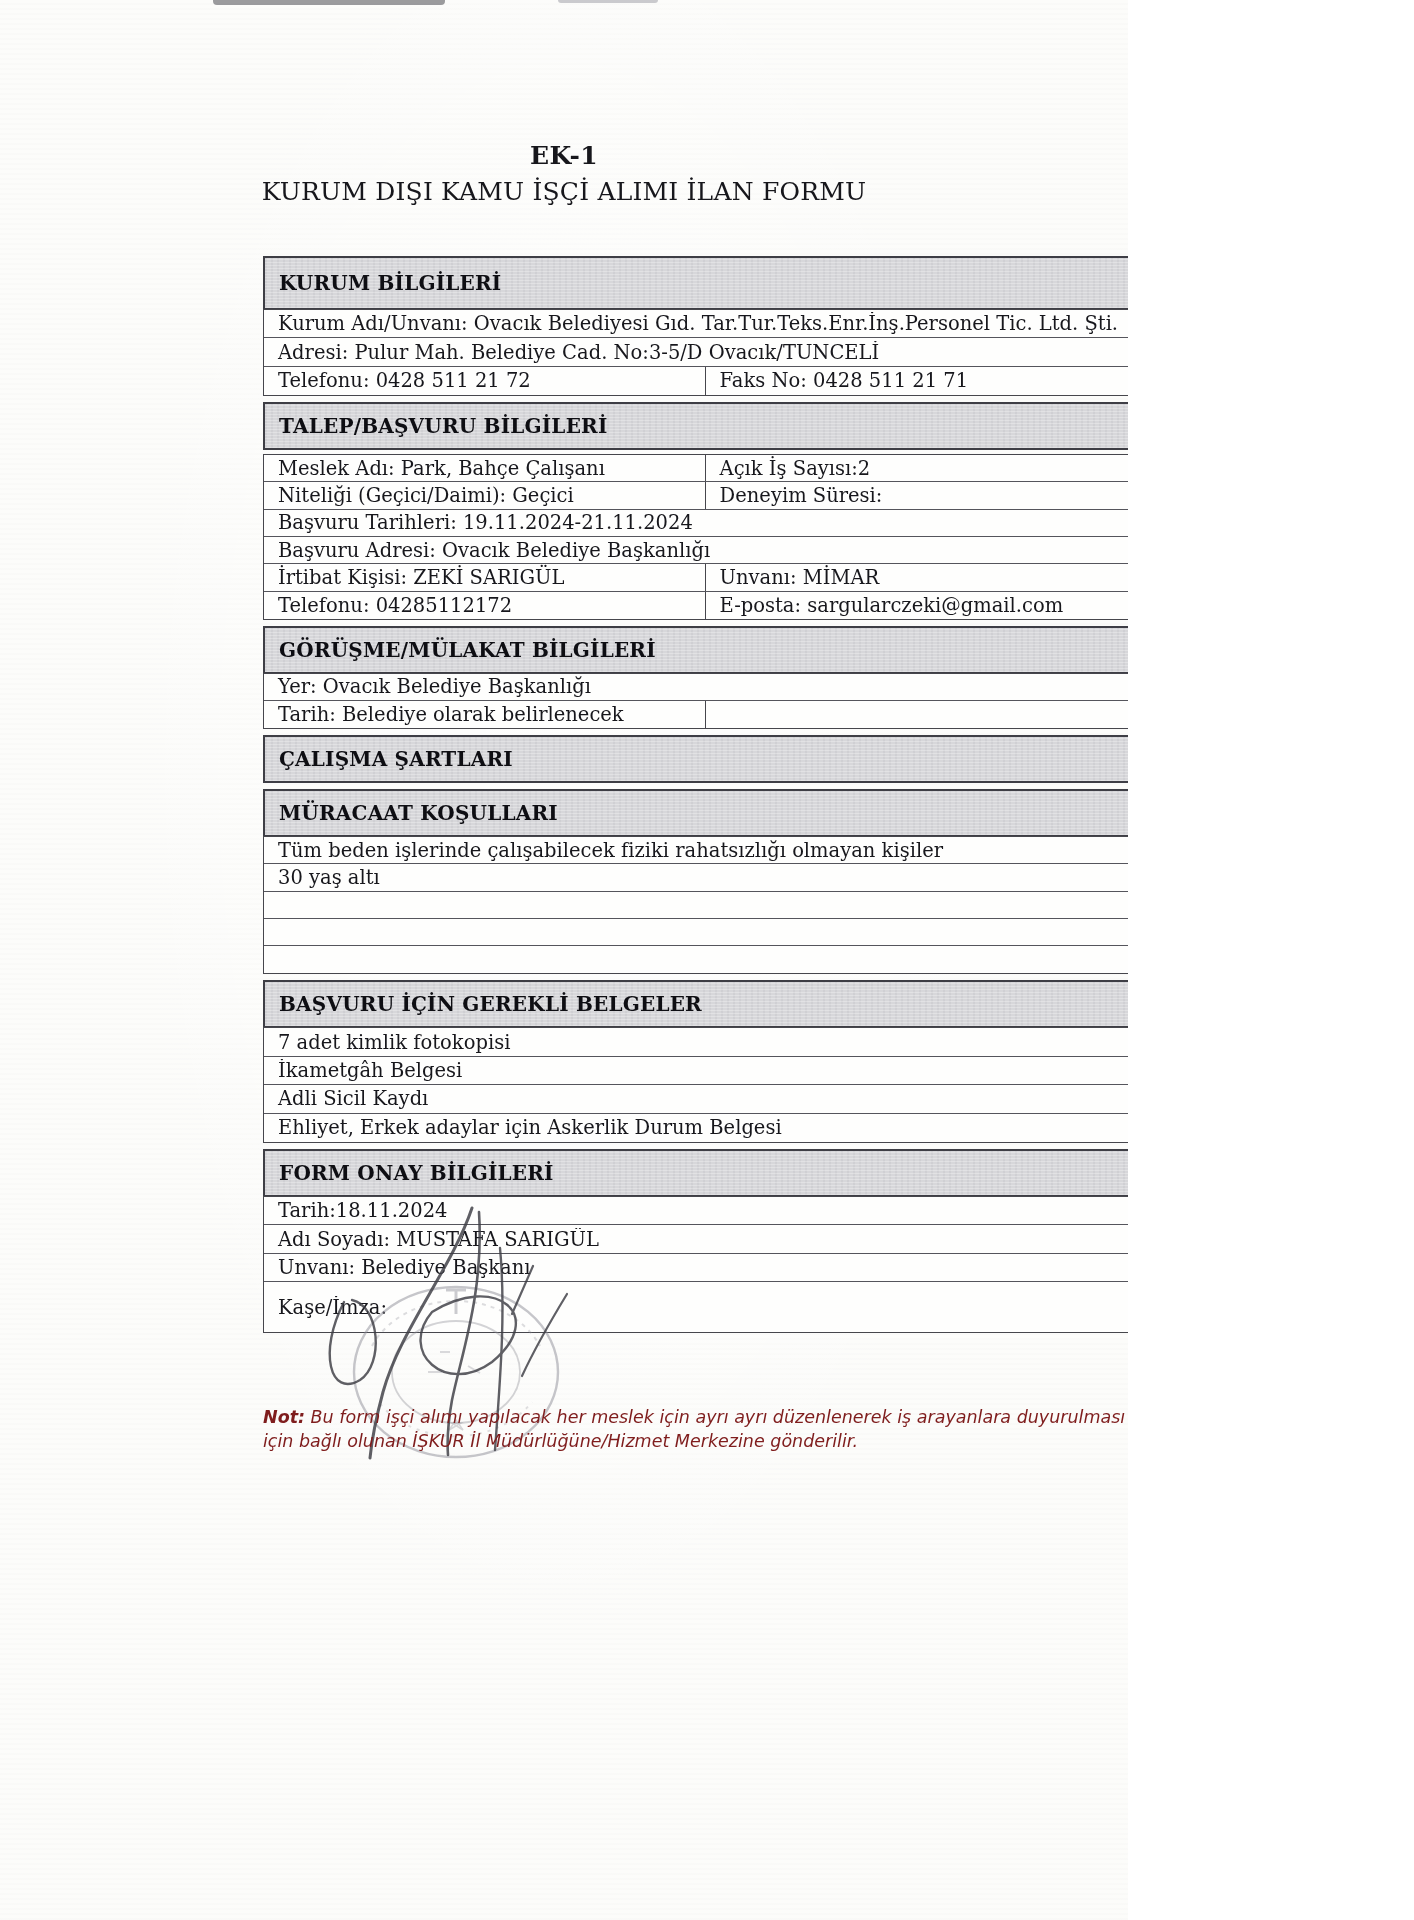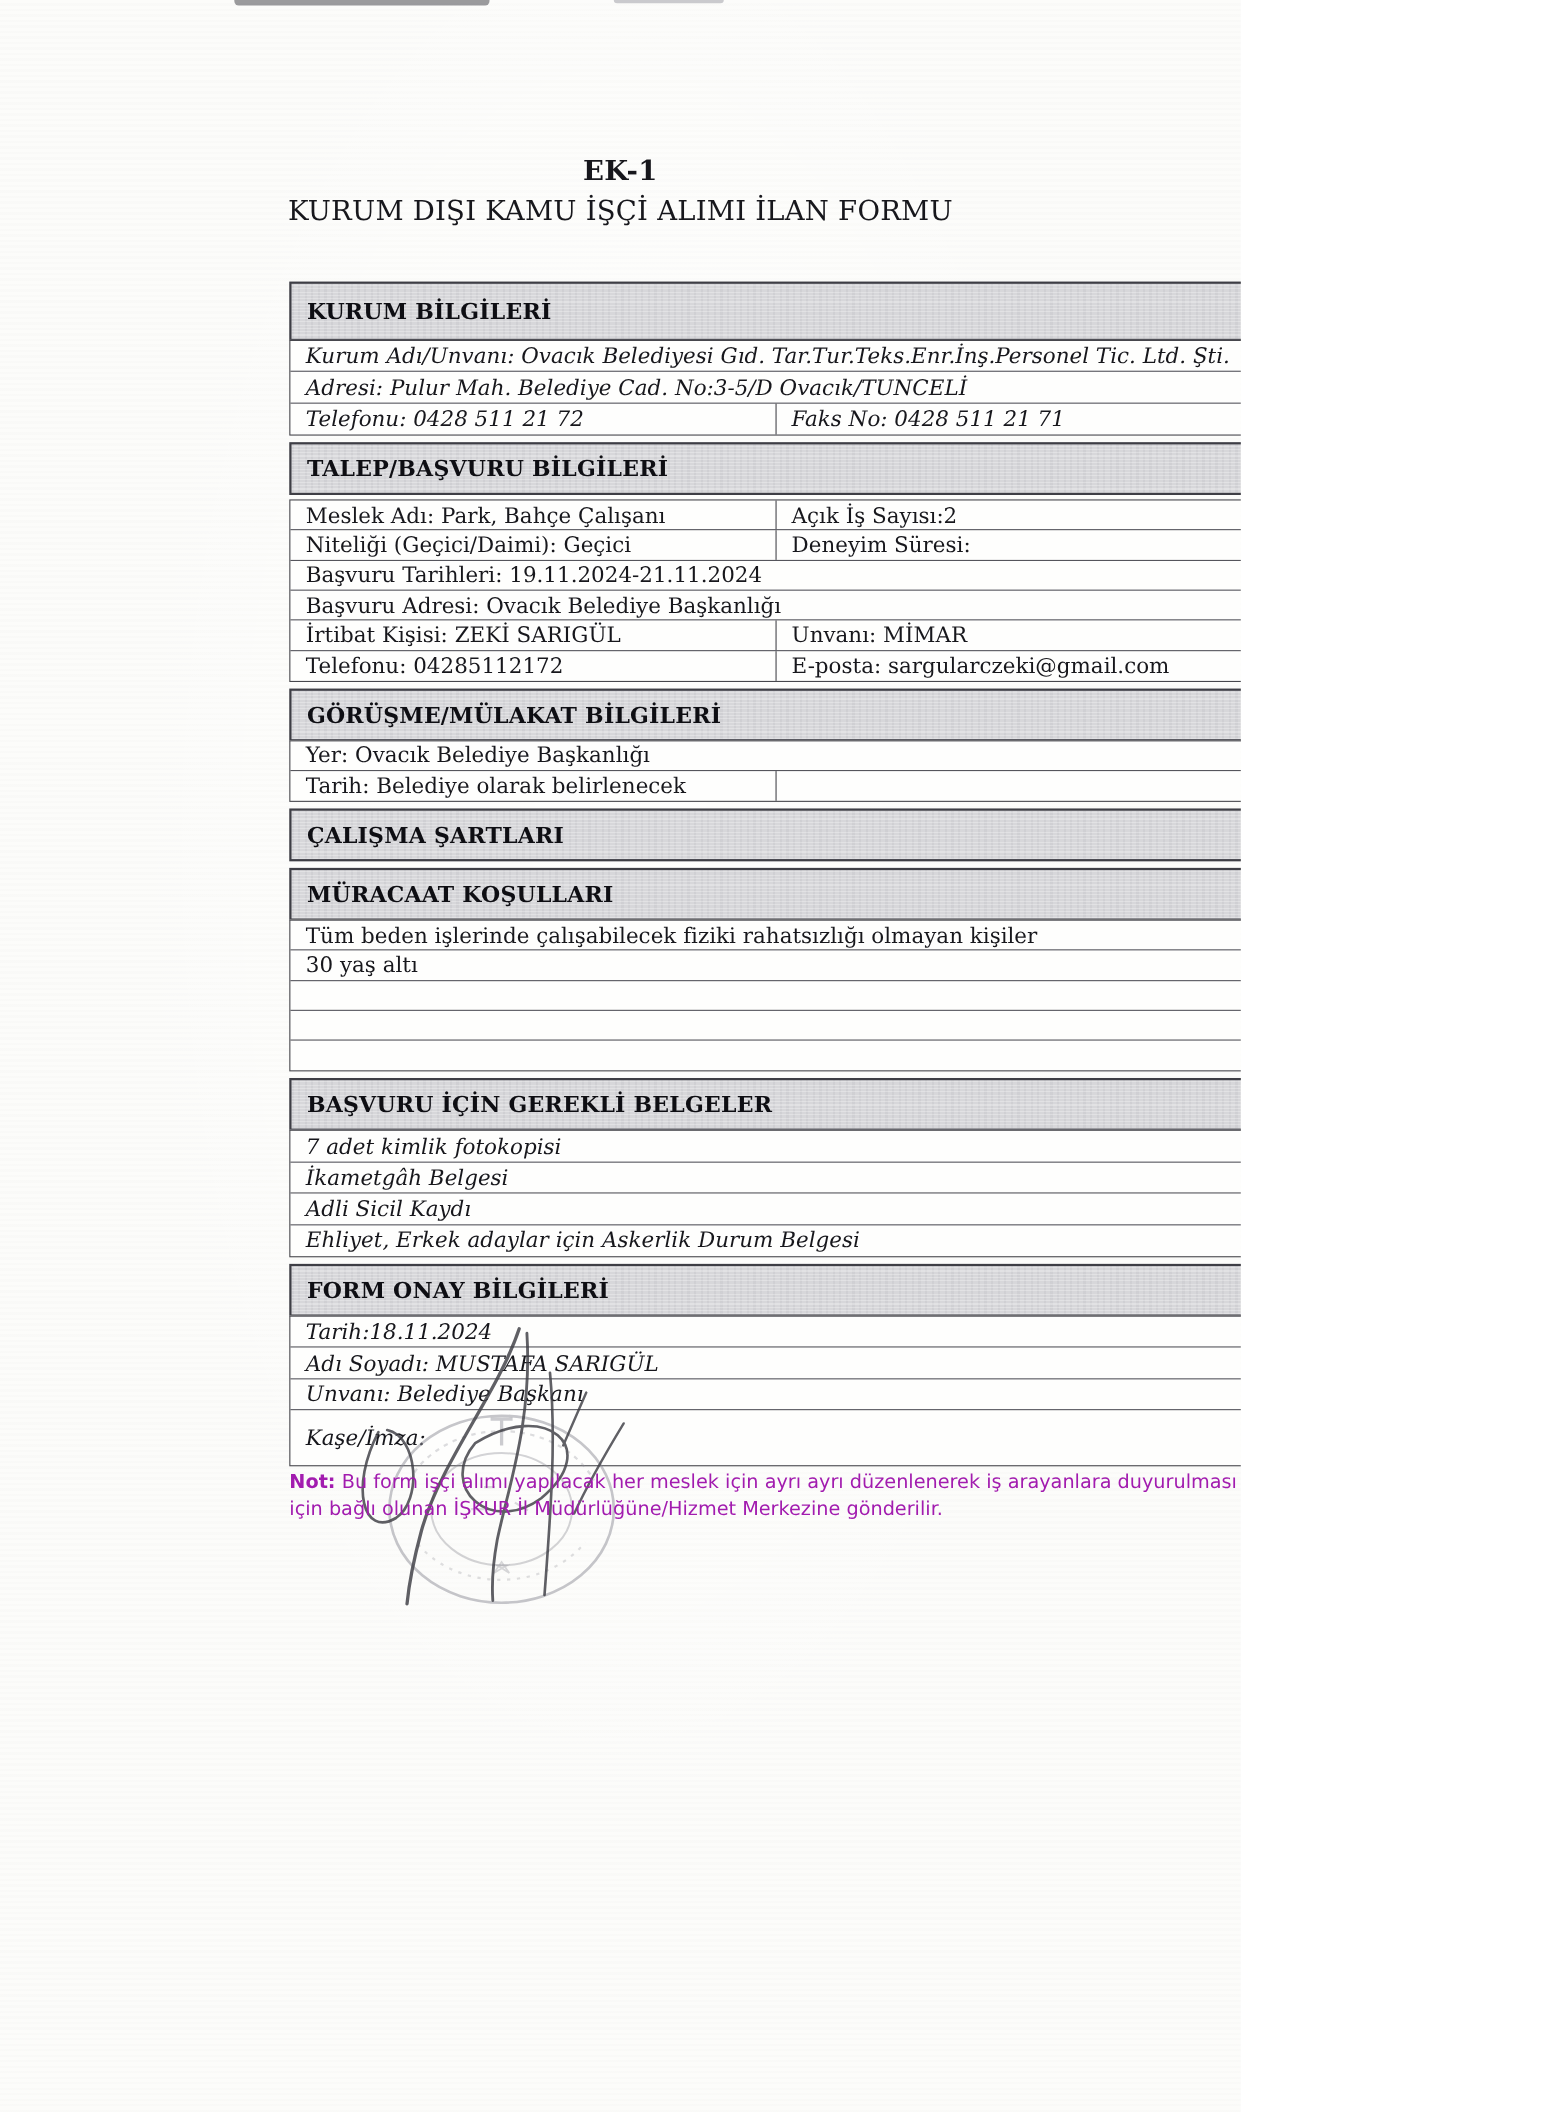--- a/index.html
+++ b/index.html
@@ -42,36 +42,36 @@
     font-size:20px;font-weight:bold;color:#0e0e13;letter-spacing:.2px;
   }
   .band-tall{height:54px;}
   .rows{box-sizing:border-box;border:1.6px solid #46464c;margin-top:-1px;background:#fefefd;}
   .rows-gap{margin-top:4px;}
   .row{
     box-sizing:border-box;display:flex;align-items:center;
     height:27.3px;border-bottom:1.6px solid #55555c;
   }
   .row:last-child{border-bottom:none;}
-  .row-h28 .row{height:28.4px;font-style:italic;}
+  .row-h28 .row{height:28.4px;}
   .row-h27 .row{height:27px;}
   .row-kase{height:50px !important;}
   .cell{box-sizing:border-box;padding-left:14px;font-size:19.5px;white-space:nowrap;overflow:hidden;}
   .cell-full{width:100%;}
   .cell-left{width:49.9%;height:100%;display:flex;align-items:center;border-right:1.6px solid #46464c;}
   .cell-right{flex:1;height:100%;display:flex;align-items:center;}
 
   
   .signature{position:absolute;left:280px;top:1185px;pointer-events:none;}
 
   
   .footnote{
-    position:absolute;left:263px;top:1337px;width:897px;
+    position:absolute;left:263px;top:1406px;width:897px;
     font-family:"DejaVu Sans","Liberation Sans",sans-serif;
-    font-size:17.5px;line-height:23.5px;color:#a21caf;
+    font-style:italic;font-size:17.5px;line-height:23.5px;color:#7f1d1d;
   }
   .footnote .nb{font-weight:bold;}
 </style>
 </head>
 <body>
 
 <div class="page">
 
   <div class="smudge-1"></div>
   <div class="smudge-2"></div>

